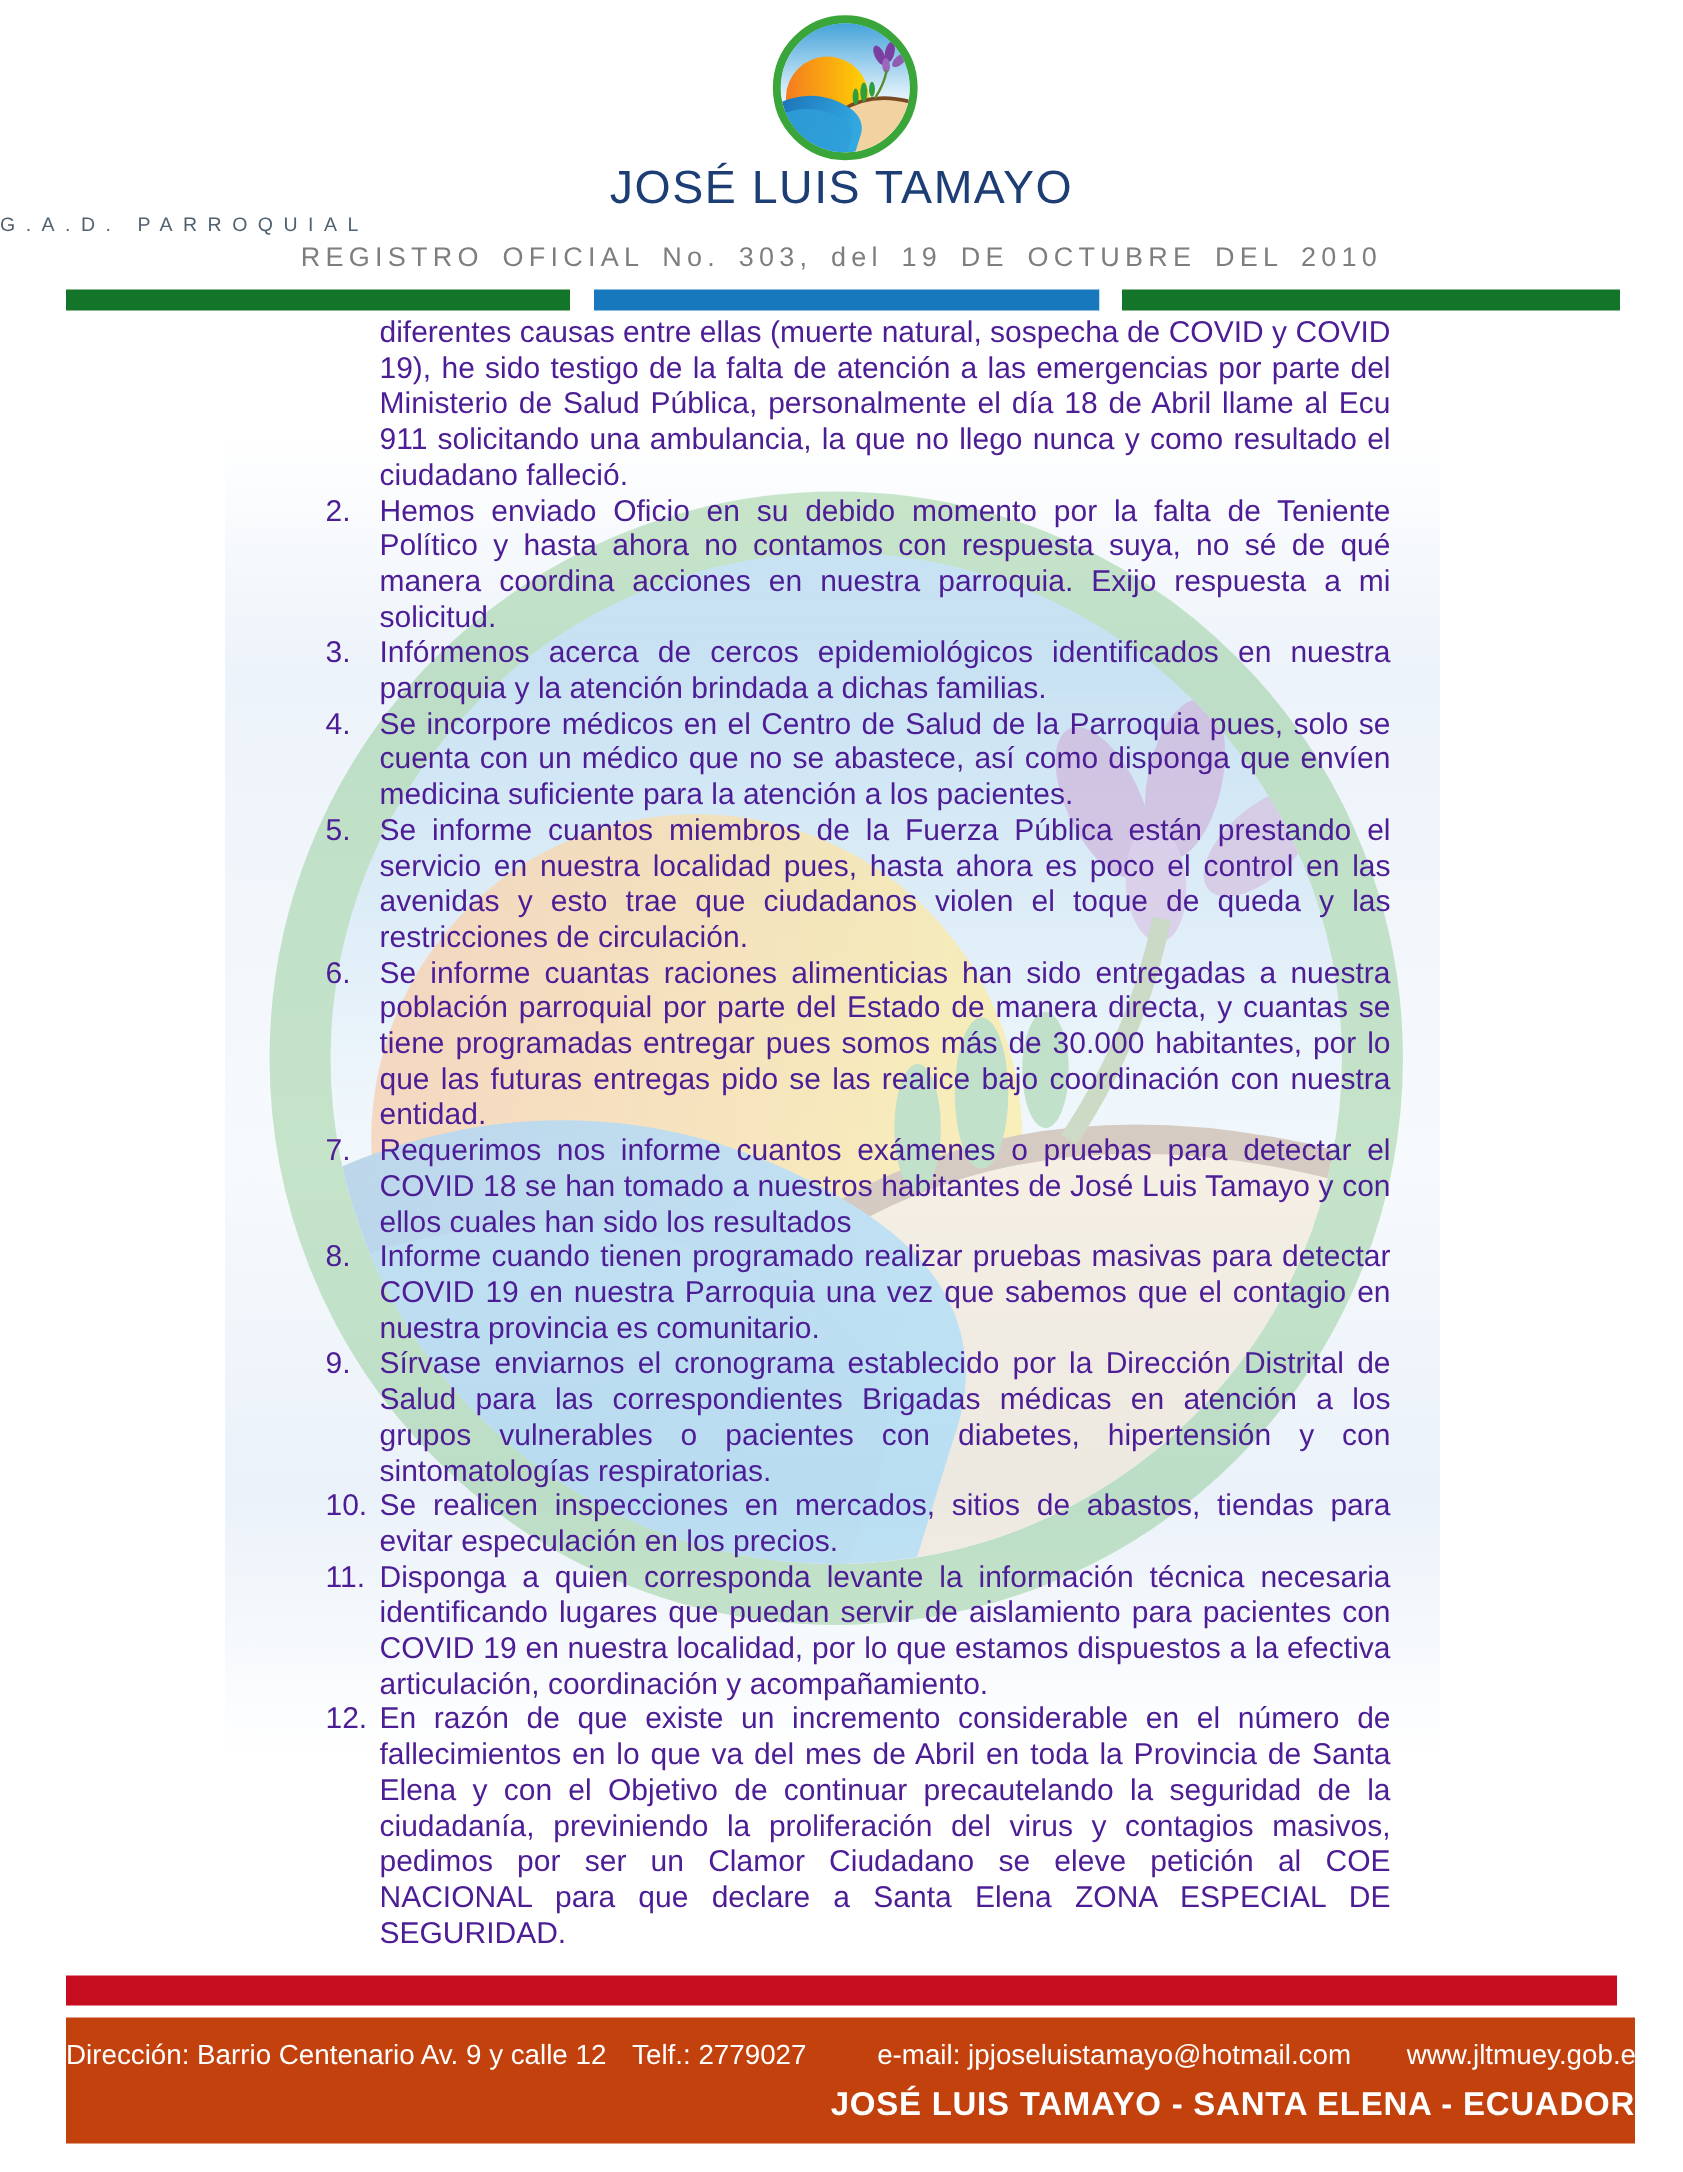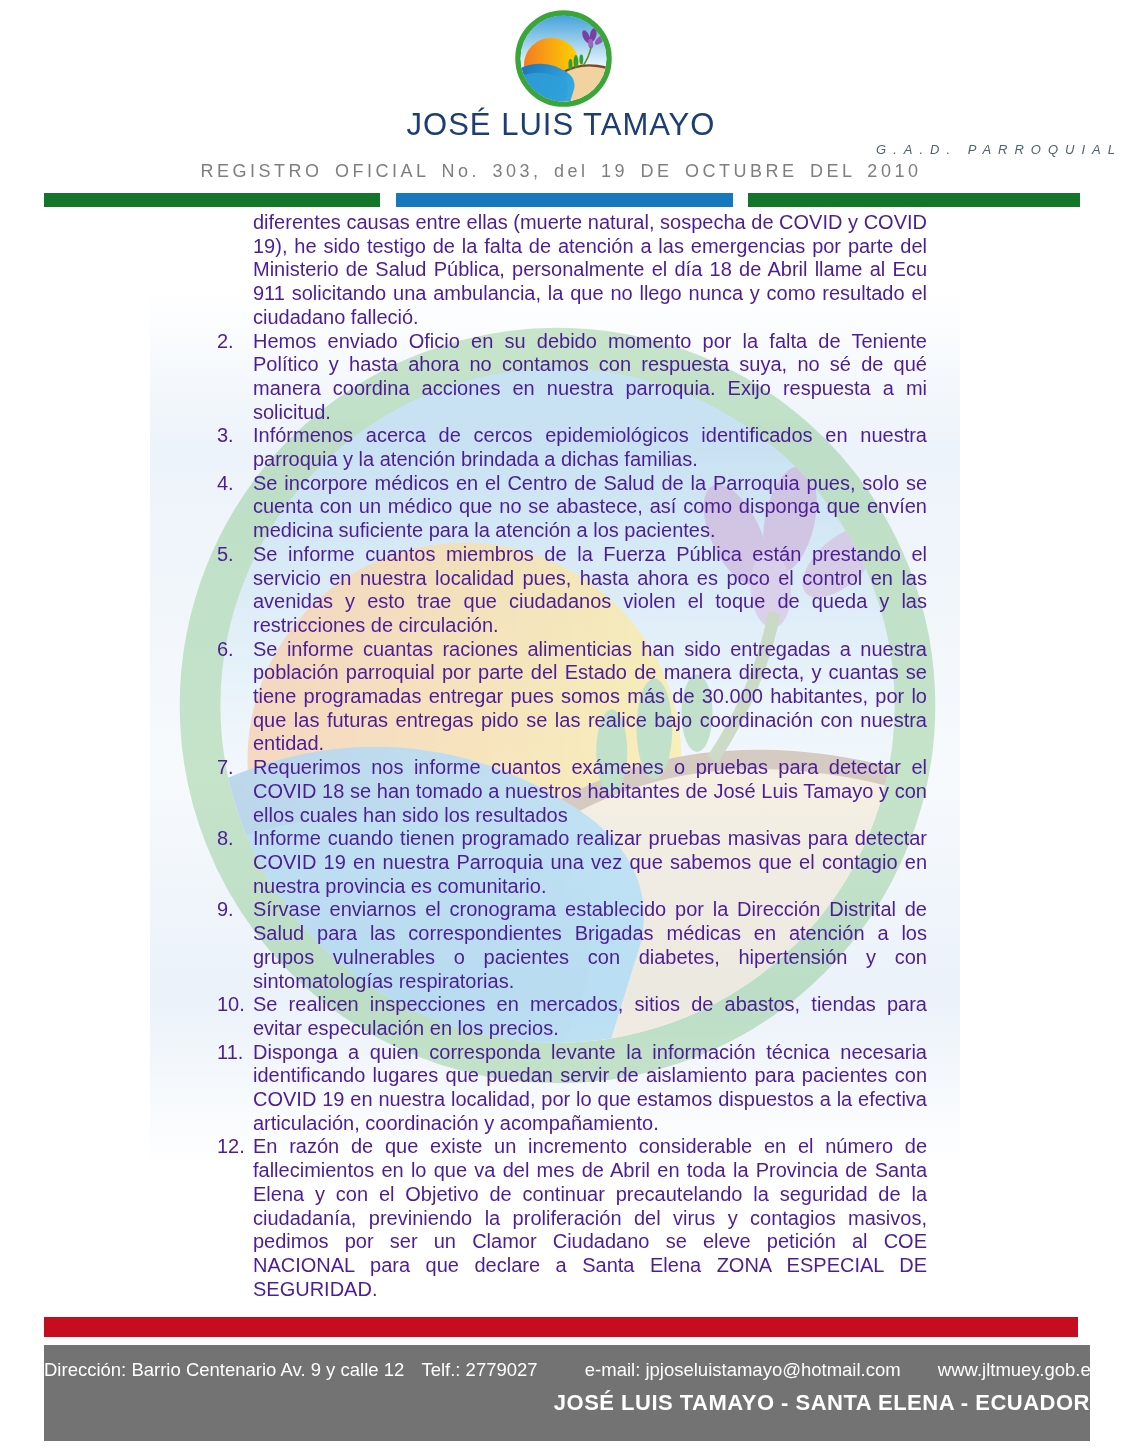--- a/index.html
+++ b/index.html
@@ -18,23 +18,23 @@
     width: 99px; height: 99px;
   }
   .logo-title {
     position: absolute; top: 107px; left: 0; right: 0;
     text-align: center;
     color: #1c3e74;
     font-size: 31px; letter-spacing: 1px; font-weight: 400;
   }
   .logo-subtitle {
     position: absolute; top: 142px; left: 0; right: 0;
-    text-align: right;
+    text-align: left;
     color: #50616f;
-    font-size: 13px; letter-spacing: 7px; font-weight: 400; font-style: italic;
+    font-size: 13px; letter-spacing: 7px; font-weight: 400;
   }
   .registro-line {
     position: absolute; top: 161px; left: 0; right: 0;
     text-align: center;
     color: #7e7e7e;
     font-size: 18px; letter-spacing: 3.5px; word-spacing: 4px;
     white-space: nowrap;
   }
 
   
@@ -59,22 +59,22 @@
     color: #4c1d95;
     font-size: 20px; line-height: 23.7px;
   }
   .list-item { display: flex; }
   .item-num { flex: 0 0 36px; text-align: left; }
   .item-text { flex: 1 1 auto; text-align: justify; }
 
   
   .red-bar { position: absolute; top: 1317px; left: 44px; width: 1034px; height: 20px; background: #c60d1f; z-index: 1; }
   .footer {
-    position: absolute; top: 1345px; left: 44px; width: 1046px; height: 96px;
-    background: #737373; color: #ffffff; text-align: center; z-index: 1;
+    position: absolute; top: 1345px; left: 44px; width: 1046px; height: 84px;
+    background: #c2410c; color: #ffffff; text-align: center; z-index: 1;
   }
   .footer-contact { margin-top: 14px; font-size: 18.5px; white-space: nowrap; }
   .footer-contact span { display: inline-block; }
   .footer-phone   { margin-left: 12px; }
   .footer-email   { margin-left: 42px; }
   .footer-website { margin-left: 32px; }
   .footer-location { margin-top: 9px; font-size: 22px; font-weight: bold; letter-spacing: 0.5px; text-align: right; }
 
   .hidden-defs { position: absolute; width: 0; height: 0; overflow: hidden; }
 </style>

